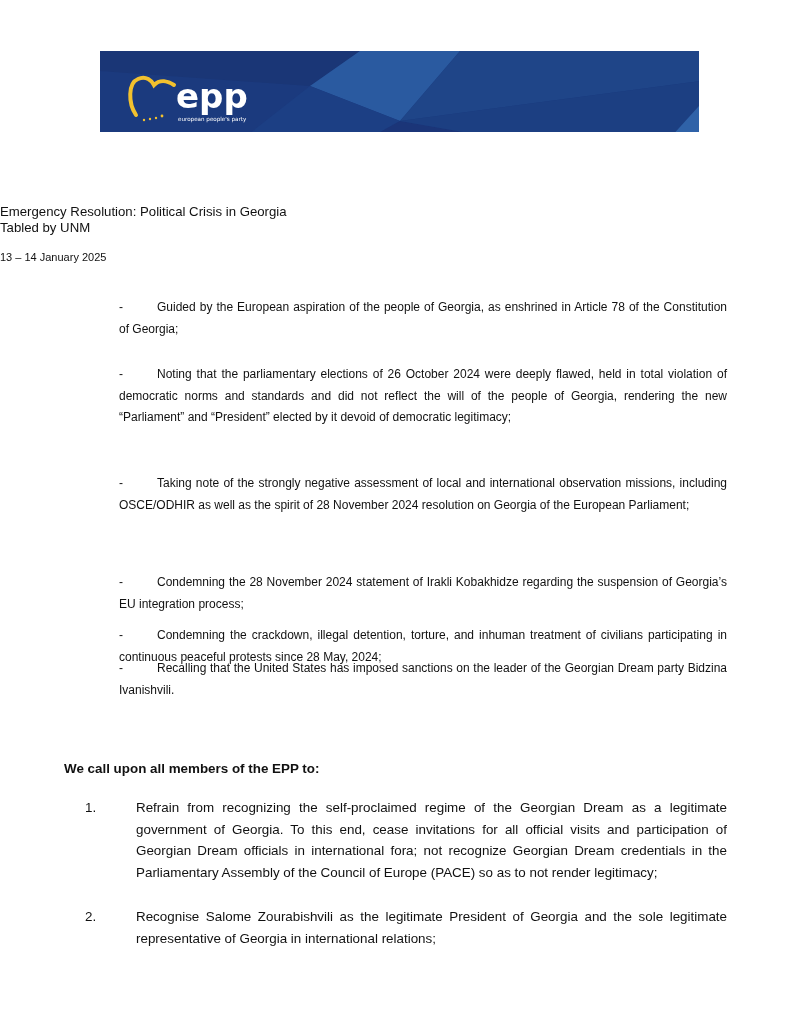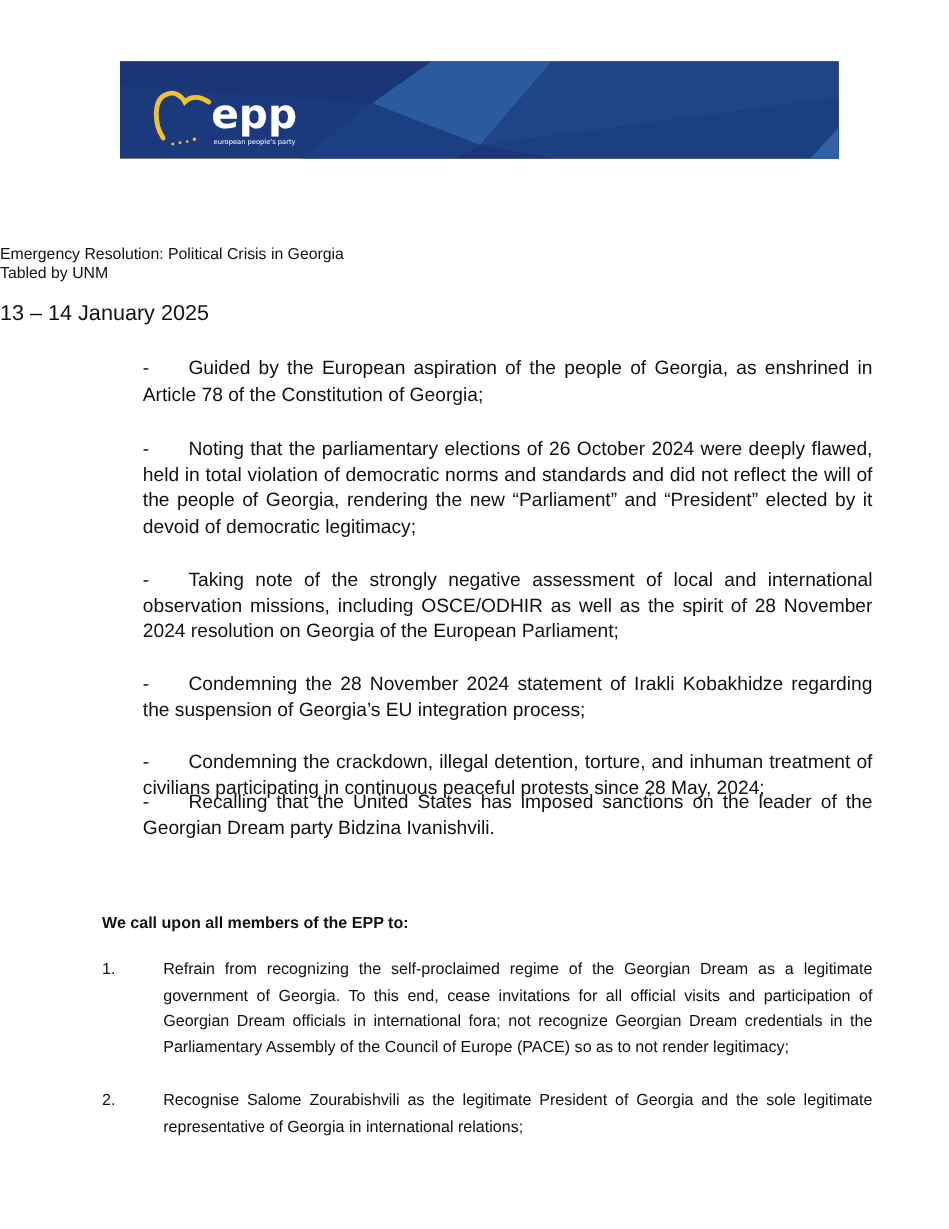--- a/index.html
+++ b/index.html
@@ -17,27 +17,27 @@
     position: absolute; left: 50px; top: 8px; font-family: "DejaVu Sans", sans-serif;
     font-weight: bold; color: #ffffff; font-size: 34px; letter-spacing: 0px; line-height: 34px;
   }
   .logo-sub {
     position: absolute; left: 52px; top: 45px; color: #ffffff; font-size: 5.6px;
     font-family: "DejaVu Sans", sans-serif; white-space: nowrap;
   }
   .title-block { position: absolute; left: 0; width: 725px; font-weight: normal; }
   .t1 { top: 204px; font-size: 13.2px; }
   .t2 { top: 207px; font-size: 13.2px; margin-top: 13px; }
-  .t3 { top: 251px; font-size: 18px; }
+  .t3 { top: 251px; font-size: 11px; }
   .para {
-    position: absolute; left: 119px; width: 608px; font-size: 16px; line-height: 21.5px;
+    position: absolute; left: 119px; width: 608px; font-size: 12px; line-height: 21.5px;
     text-align: justify; text-align-last: left;
   }
   .para .dash { display: inline-block; width: 38px; font-weight: normal; }
-  .callhead { position: absolute; left: 85px; top: 761px; font-size: 13.4px; font-weight: bold; }
+  .callhead { position: absolute; left: 64px; top: 761px; font-size: 13.4px; font-weight: bold; }
   .olist { position: absolute; left: 85px; width: 642px; font-size: 13.4px; line-height: 21.5px; }
   .olist .num { position: absolute; left: 0; top: 0; }
   .olist .txt { margin-left: 51px; text-align: justify; text-align-last: left; }
 </style>
 </head>
 <body>
 
 <div class="banner">
   <svg class="bg" width="599" height="98" viewBox="0 0 599 98">
     <rect width="599" height="98" fill="#1b3a7e"></rect>
@@ -68,21 +68,21 @@
 
 <div class="para" style="top:297px">
   <span class="dash">-</span><span>Guided by the European aspiration of the people of Georgia, as enshrined in Article 78 of the Constitution of Georgia;</span>
 </div>
 <div class="para" style="top:364px">
   <span class="dash">-</span><span>Noting that the parliamentary elections of 26 October 2024 were deeply flawed, held in total violation of democratic norms and standards and did not reflect the will of the people of Georgia, rendering the new “Parliament” and “President” elected by it devoid of democratic legitimacy;</span>
 </div>
 <div class="para" style="top:473px">
   <span class="dash">-</span><span>Taking note of the strongly negative assessment of local and international observation missions, including OSCE/ODHIR as well as the spirit of 28 November 2024 resolution on Georgia of the European Parliament;</span>
 </div>
-<div class="para" style="top:560px">
+<div class="para" style="top:572px">
   <span class="dash">-</span><span>Condemning the 28 November 2024 statement of Irakli Kobakhidze regarding the suspension of Georgia’s EU integration process;</span>
 </div>
 <div class="para" style="top:625px">
   <span class="dash">-</span><span>Condemning the crackdown, illegal detention, torture, and inhuman treatment of civilians participating in continuous peaceful protests since 28 May, 2024;</span>
 </div>
 <div class="para" style="top:658px">
   <span class="dash">-</span><span>Recalling that the United States has imposed sanctions on the leader of the Georgian Dream party Bidzina Ivanishvili.</span>
 </div>
 
 <div class="callhead">We call upon all members of the EPP to:</div>

